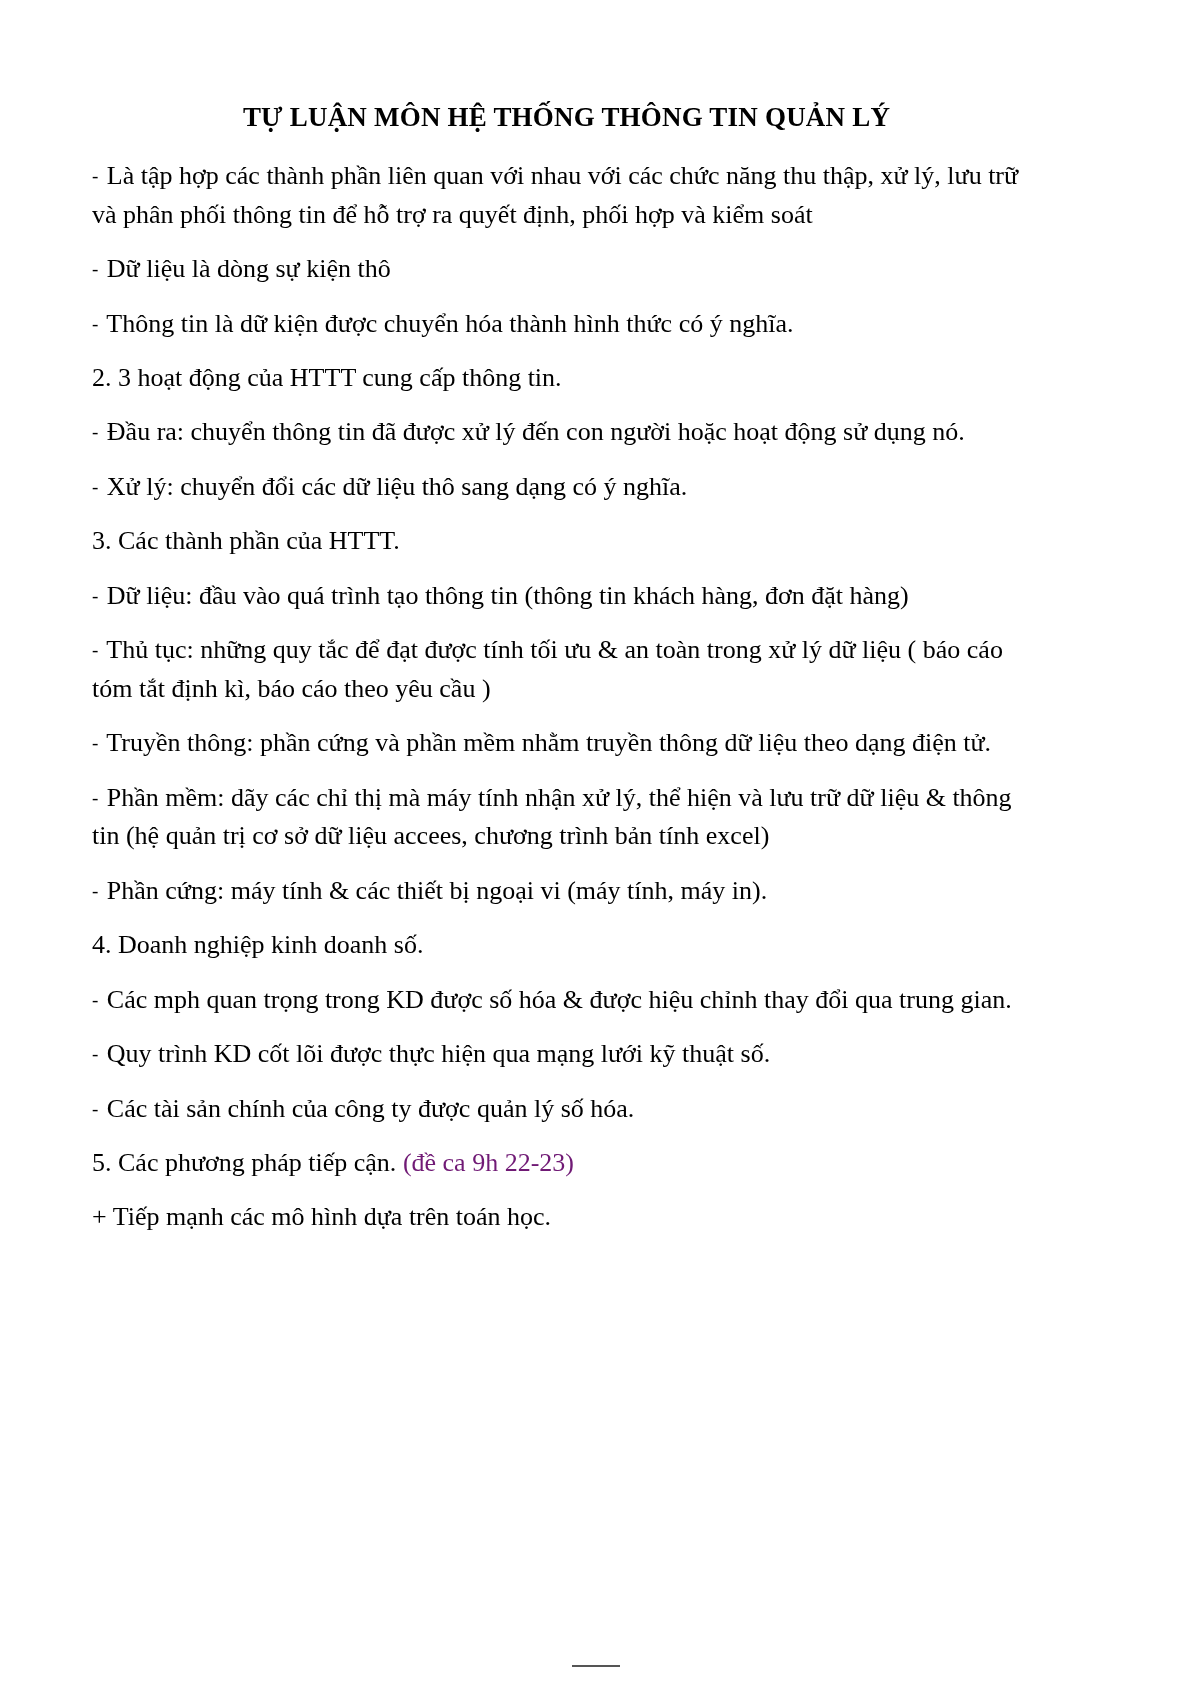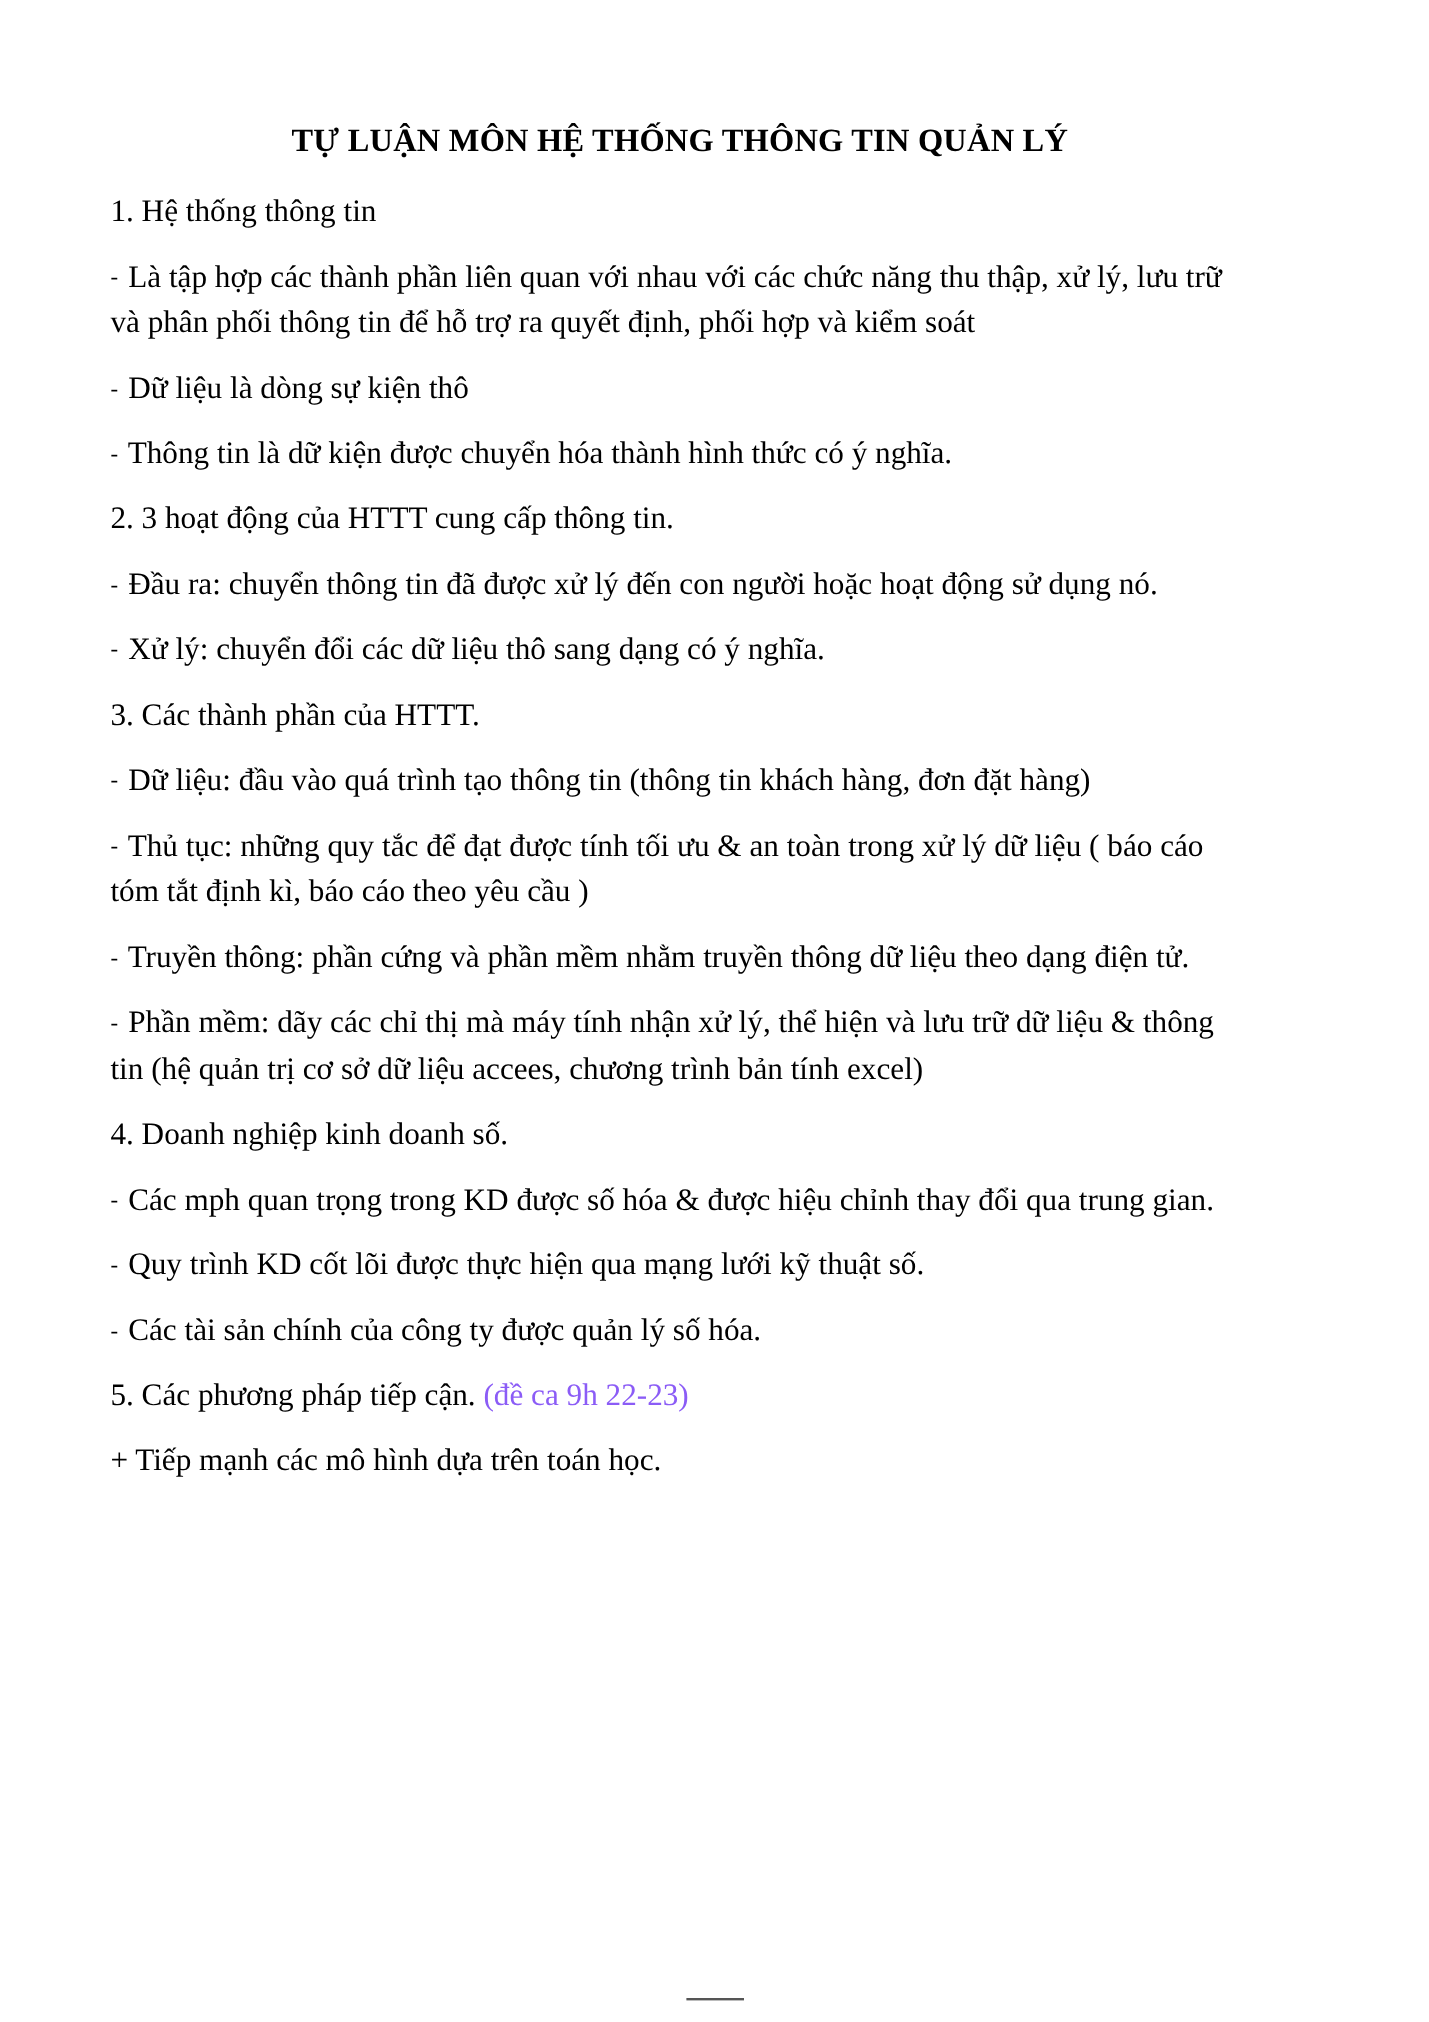--- a/index.html
+++ b/index.html
@@ -59,34 +59,34 @@
   }
 </style>
 </head>
 <body>
 
 <div class="page">
 
   <div class="doc-title">TỰ LUẬN MÔN HỆ THỐNG THÔNG TIN QUẢN LÝ</div>
 
   <div id="body-content">
-      <div class="para heading"><span>1. Hệ thống thông tin</span></div>
       <div class="para"><span class="bullet-dash">-</span> <span>Là tập hợp các thành phần liên quan với nhau với các chức năng thu thập, xử lý, lưu trữ và phân phối thông tin để hỗ trợ ra quyết định, phối hợp và kiểm soát</span></div>
       <div class="para"><span class="bullet-dash">-</span> <span>Dữ liệu là dòng sự kiện thô</span></div>
       <div class="para"><span class="bullet-dash">-</span> <span>Thông tin là dữ kiện được chuyển hóa thành hình thức có ý nghĩa.</span></div>
       <div class="para heading"><span>2. 3 hoạt động của HTTT cung cấp thông tin.</span></div>
       <div class="para"><span class="bullet-dash">-</span> <span>Đầu ra: chuyển thông tin đã được xử lý đến con người hoặc hoạt động sử dụng nó.</span></div>
       <div class="para"><span class="bullet-dash">-</span> <span>Xử lý: chuyển đổi các dữ liệu thô sang dạng có ý nghĩa.</span></div>
       <div class="para heading"><span>3. Các thành phần của HTTT.</span></div>
       <div class="para"><span class="bullet-dash">-</span> <span>Dữ liệu: đầu vào quá trình tạo thông tin (thông tin khách hàng, đơn đặt hàng)</span></div>
       <div class="para"><span class="bullet-dash">-</span> <span>Thủ tục: những quy tắc để đạt được tính tối ưu &amp; an toàn trong xử lý dữ liệu ( báo cáo tóm tắt định kì, báo cáo theo yêu cầu )</span></div>
       <div class="para"><span class="bullet-dash">-</span> <span>Truyền thông: phần cứng và phần mềm nhằm truyền thông dữ liệu theo dạng điện tử.</span></div>
       <div class="para"><span class="bullet-dash">-</span> <span>Phần mềm: dãy các chỉ thị mà máy tính nhận xử lý, thể hiện và lưu trữ dữ liệu &amp; thông tin (hệ quản trị cơ sở dữ liệu accees, chương trình bản tính excel)</span></div>
+      <div class="para"><span class="bullet-dash">-</span> <span>Phần cứng: máy tính &amp; các thiết bị ngoại vi (máy tính, máy in).</span></div>
       <div class="para heading"><span>4. Doanh nghiệp kinh doanh số.</span></div>
       <div class="para"><span class="bullet-dash">-</span> <span>Các mph quan trọng trong KD được số hóa &amp; được hiệu chỉnh thay đổi qua trung gian.</span></div>
       <div class="para"><span class="bullet-dash">-</span> <span>Quy trình KD cốt lõi được thực hiện qua mạng lưới kỹ thuật số.</span></div>
       <div class="para"><span class="bullet-dash">-</span> <span>Các tài sản chính của công ty được quản lý số hóa.</span></div>
-      <div class="para heading"><span>5. Các phương pháp tiếp cận.</span> <span class="note" style="color: #8b5cf6;">(đề ca 9h 22-23)</span></div>
+      <div class="para heading"><span>5. Các phương pháp tiếp cận.</span> <span class="note" style="color: #701a75;">(đề ca 9h 22-23)</span></div>
       <div class="para"><span>+ Tiếp mạnh các mô hình dựa trên toán học.</span></div>
     </div>
 
   <div class="footer-rule"></div>
 </div>
 
 </body></html>

